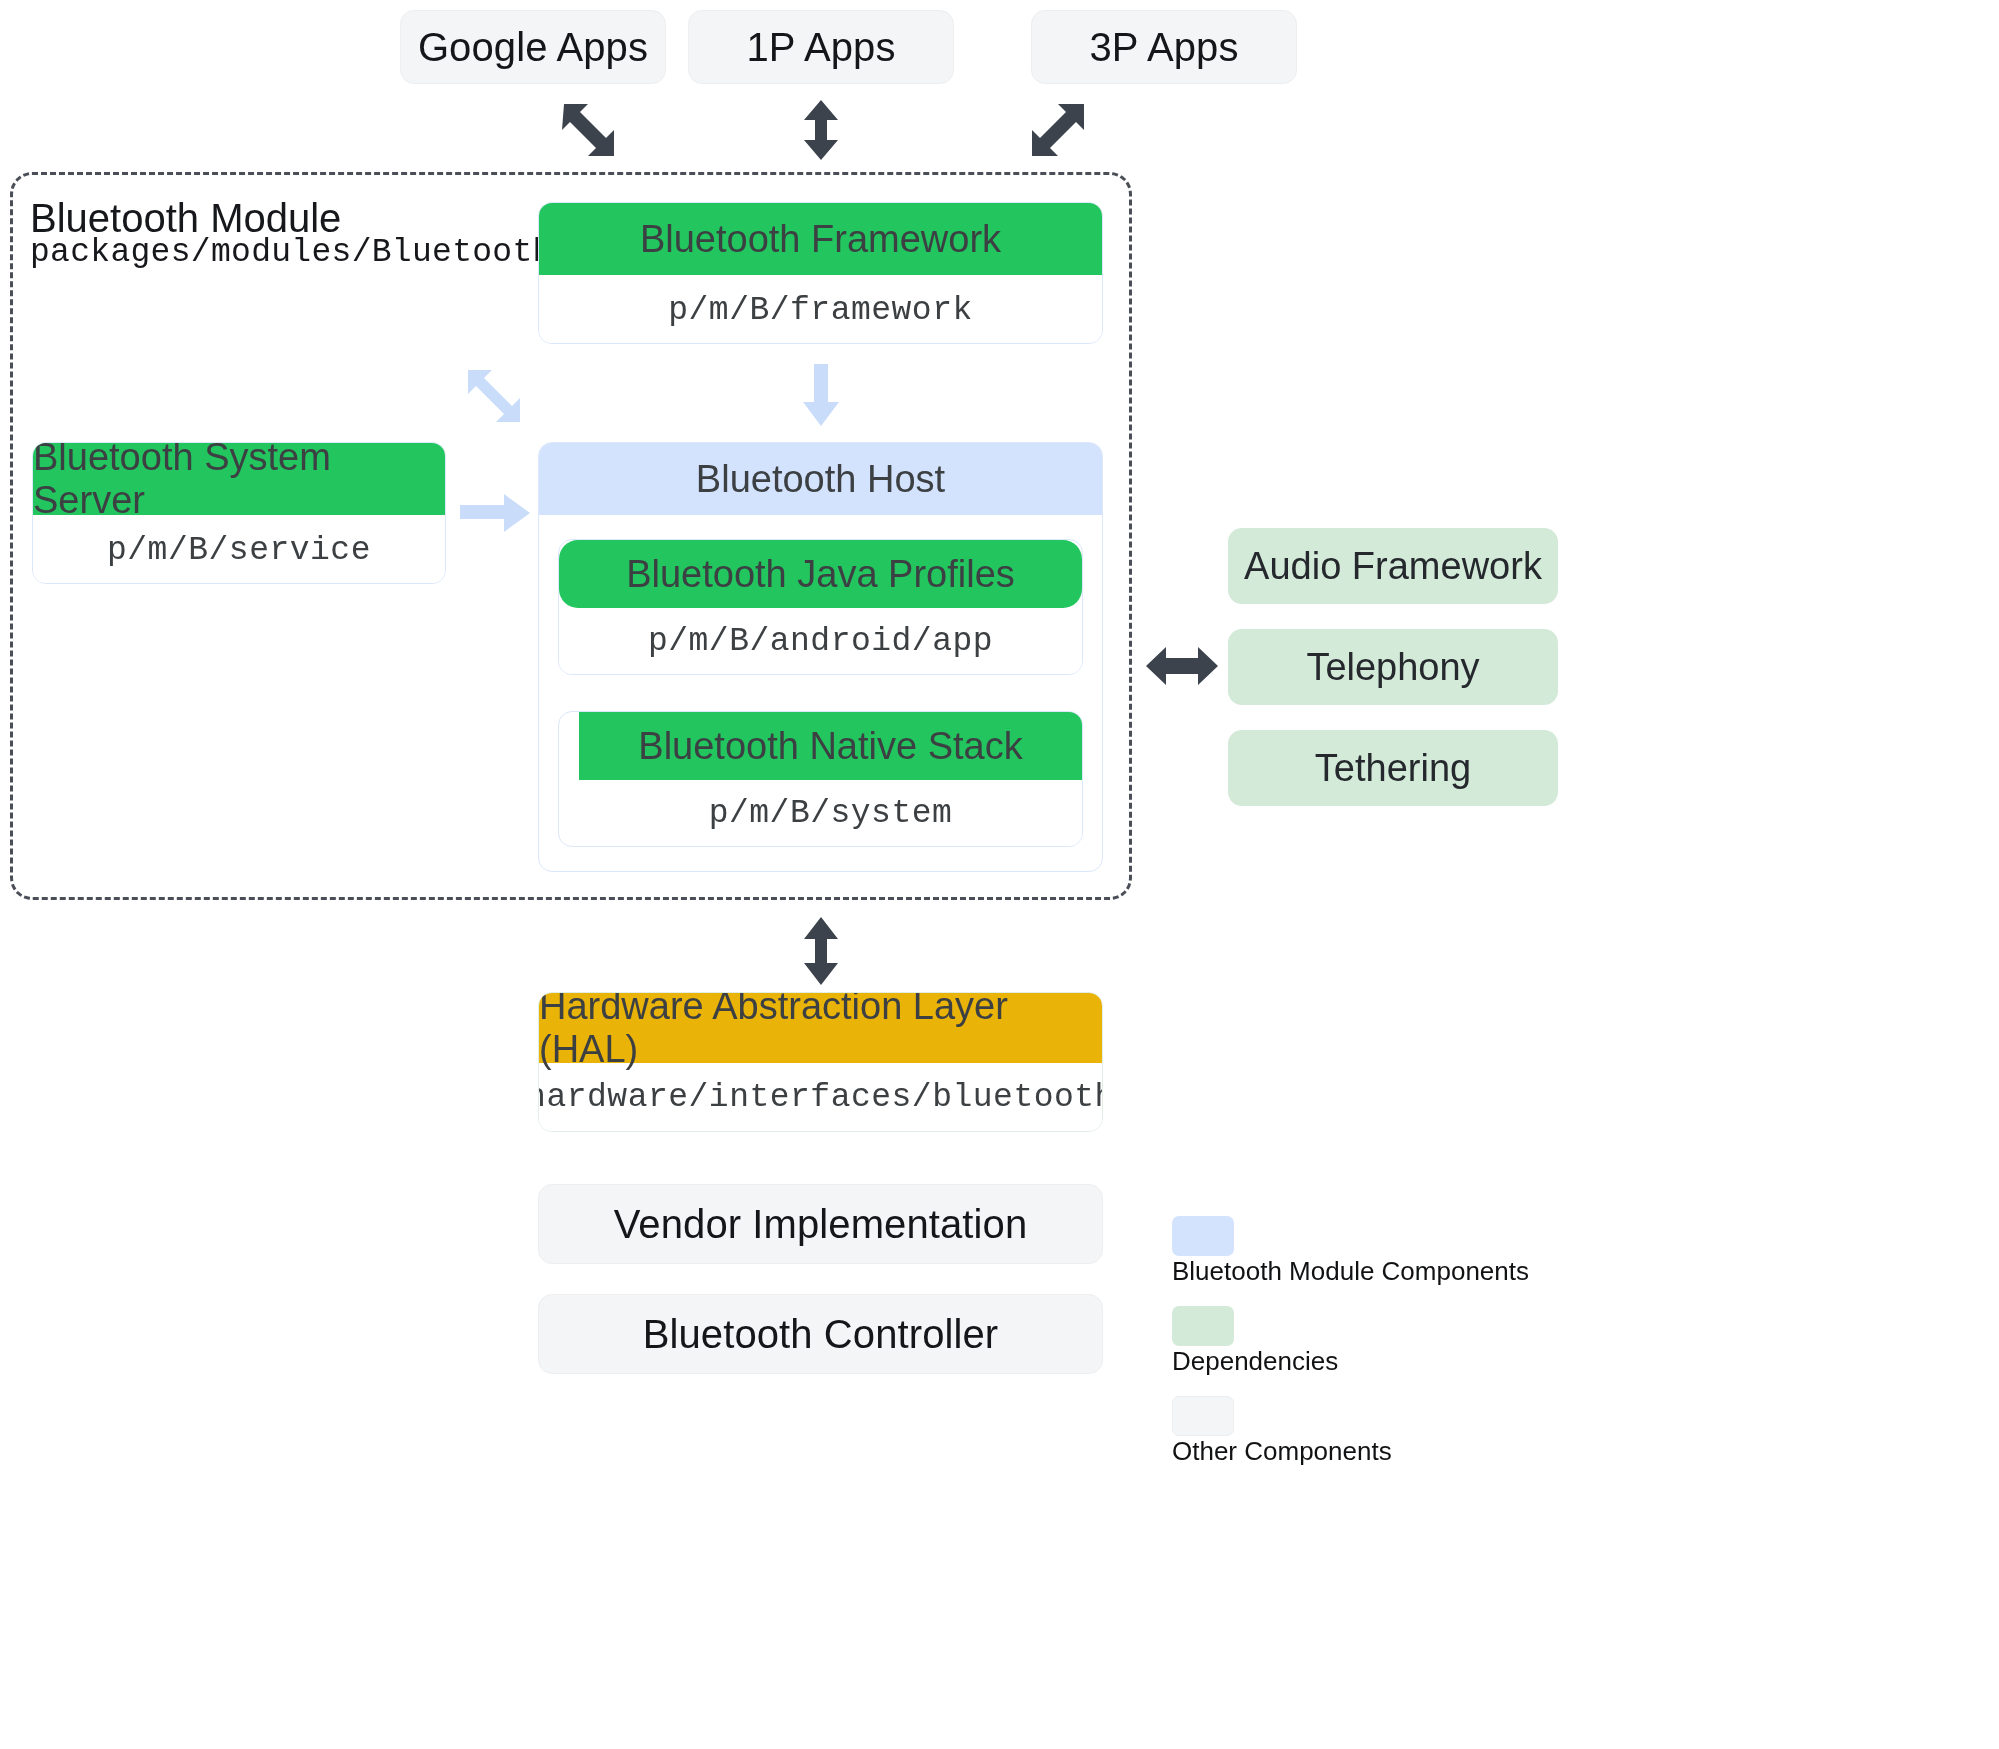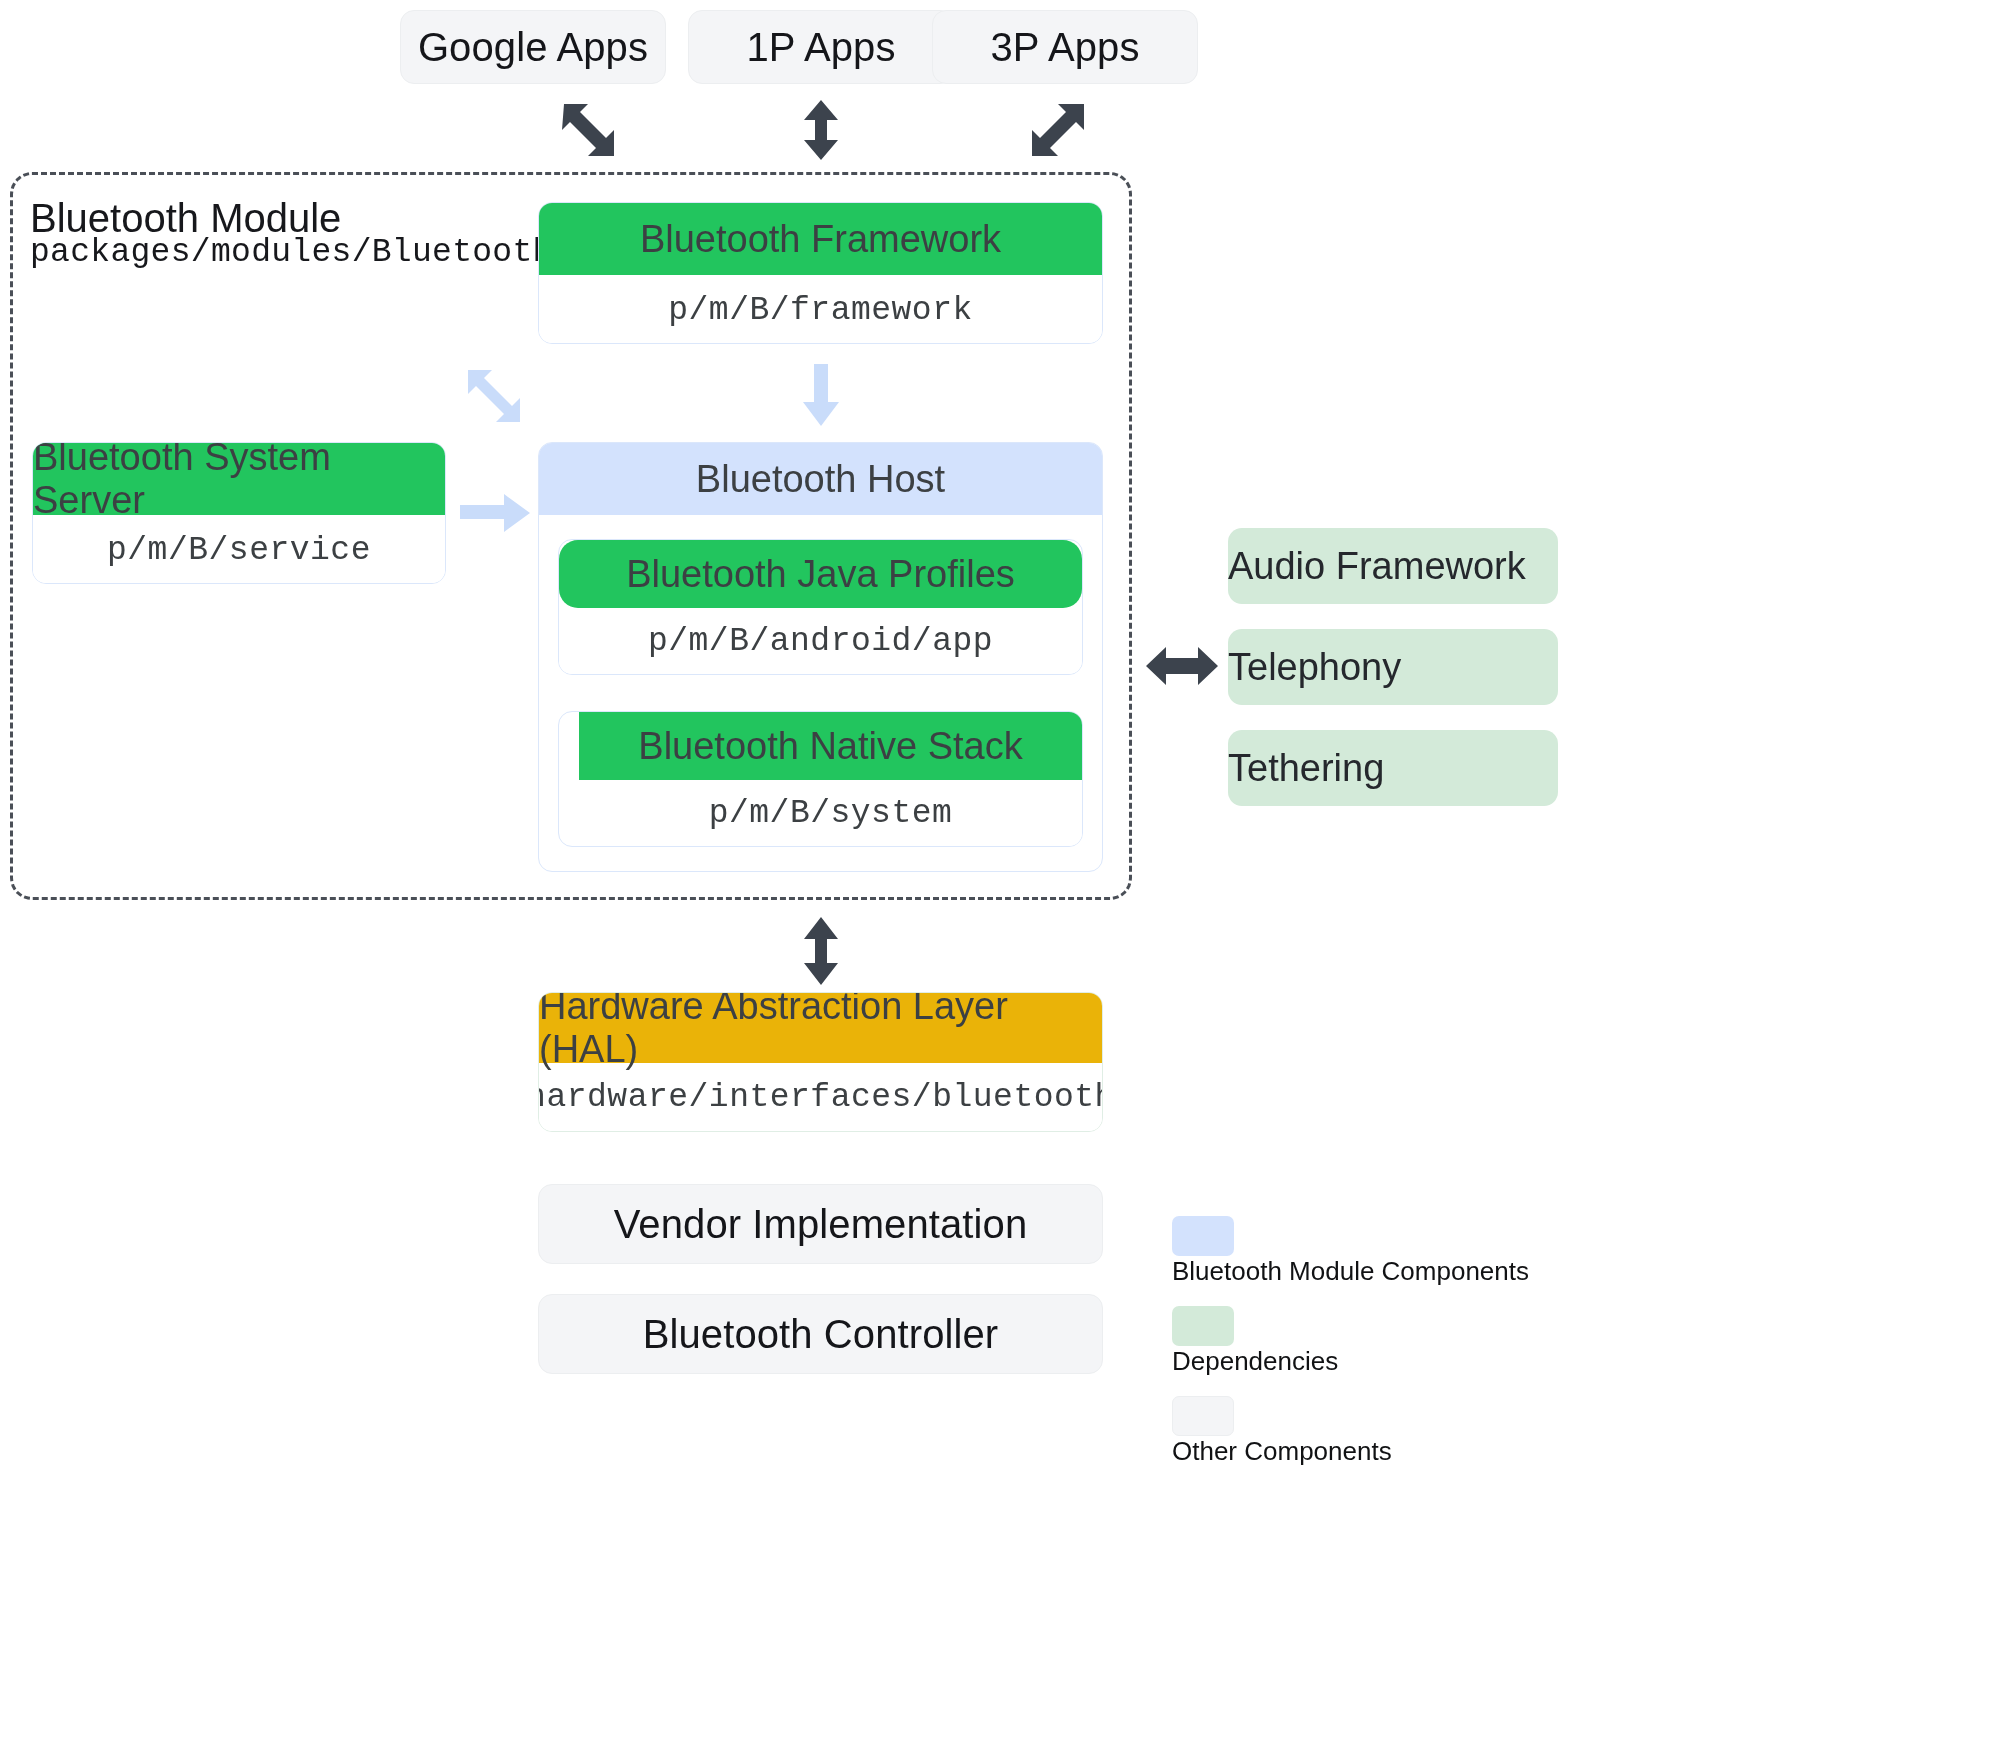--- a/index.html
+++ b/index.html
@@ -18,21 +18,21 @@
     background: #f4f5f7;
     border: 1px solid #eceef0;
     display: flex; align-items: center; justify-content: center;
     color: #15161a;
     font-size: 40px;
     letter-spacing: .1px;
   }
 
   .green-plain {
     background: #d3ead9;
-    display: flex; align-items: center; justify-content: flex-start;
+    display: flex; align-items: center; justify-content: center;
     color: #25282d;
     font-size: 38px;
   }
 
   
   .card {
     position: absolute;
     border-radius: 14px;
     overflow: hidden;
     background: #ffffff;
@@ -111,21 +111,21 @@
 <div id="stage">
 
   <div class="box gray-box" style="left:400px; top:10px; width:266px; height:74px;">
     <span>Google Apps</span>
   </div>
 
   <div class="box gray-box" style="left:688px; top:10px; width:266px; height:74px;">
     <span>1P Apps</span>
   </div>
 
-  <div class="box gray-box" style="left:932px; top:10px; width:266px; height:74px;">
+  <div class="box gray-box" style="left:1031px; top:10px; width:266px; height:74px;">
     <span>3P Apps</span>
   </div>
 
   <svg class="arrow" style="left:556px; top:100px; width:70px; height:60px;" viewBox="0 0 70 60">
     <g fill="#3c434d">
       <path d="M6 4 L30 4 L22 12 L48 38 L56 30 L56 56 L30 56 L38 48 L12 22 L4 30 Z" transform="translate(2,0)"></path>
     </g>
   </svg>
 
   <svg class="arrow" style="left:800px; top:100px; width:42px; height:60px;" viewBox="0 0 42 60">

